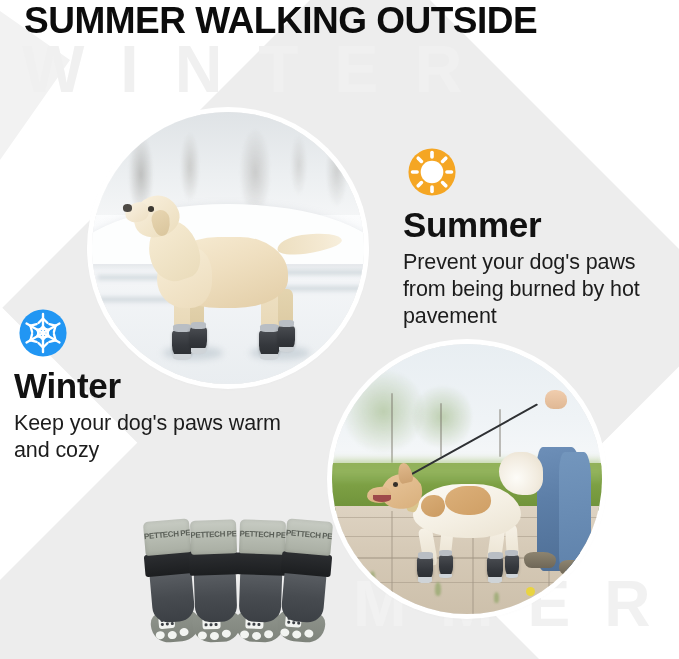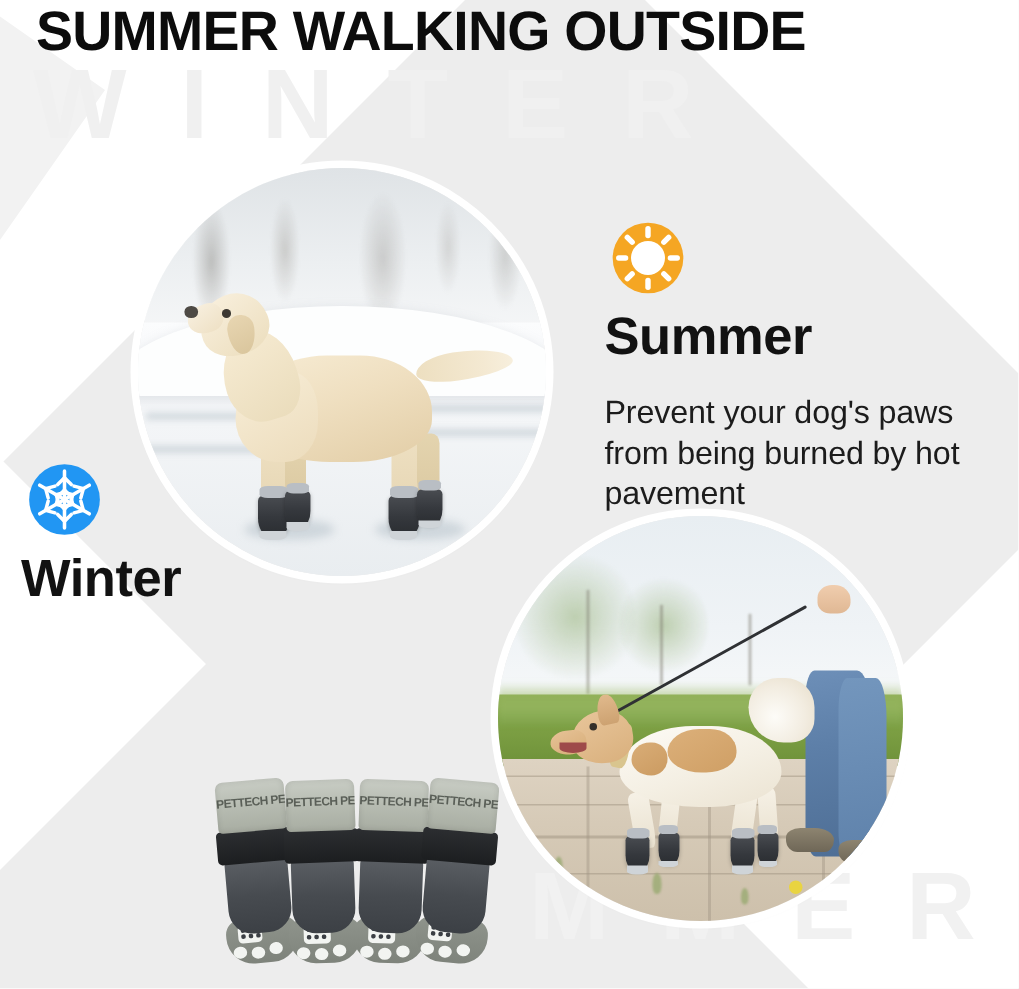--- a/index.html
+++ b/index.html
@@ -450,21 +450,21 @@
     color: #121212;
     line-height: 40px;
     margin-top: 4px;
     letter-spacing: -0.3px;
   }
   .feature-desc {
     font-size: 21.5px;
     font-weight: 400;
     color: #1c1c1c;
     line-height: 27px;
-    margin-top: 17px;
+    margin-top: 4px;
     letter-spacing: -0.1px;
   }
 </style>
 </head>
 <body>
 
 <div id="canvas">
 
   <div class="diag" id="diag-top-right"></div>
   <div class="diag" id="diag-bottom-left"></div>
@@ -697,15 +697,16 @@
           <line x1="32" y1="25" x2="28" y2="29"></line>
             <line x1="32" y1="25" x2="36" y2="29"></line>
           <line x1="32" y1="48" x2="27" y2="43"></line>
             <line x1="32" y1="48" x2="37" y2="43"></line>
           <line x1="32" y1="39" x2="28" y2="35"></line>
             <line x1="32" y1="39" x2="36" y2="35"></line>
         </g>
       </g>
     </svg>
     <div class="feature-title">Winter</div>
+    <div class="feature-desc">Keep your dog's paws warm and cozy</div>
   </div>
 
 </div>
 
 </body></html>

